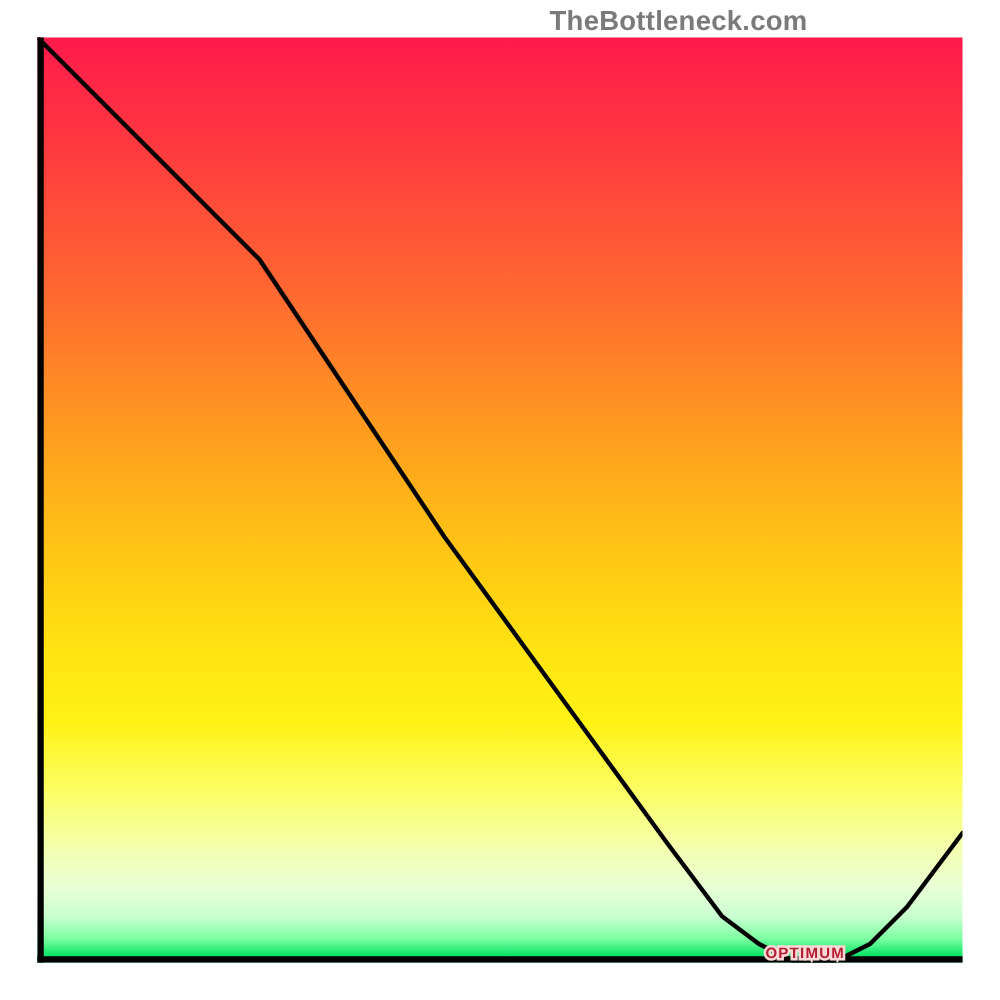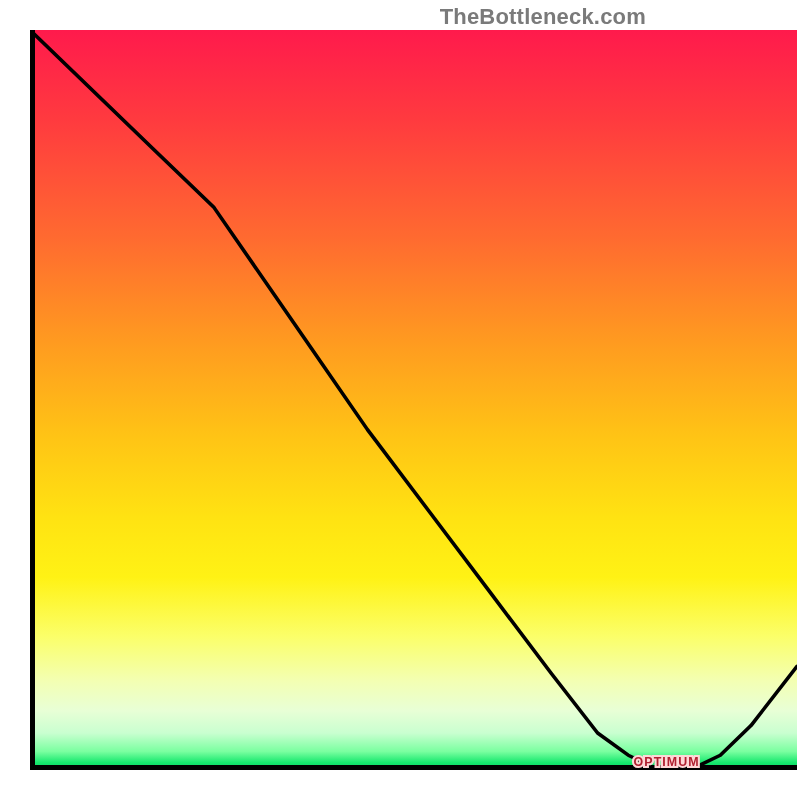--- a/index.html
+++ b/index.html
@@ -25,21 +25,20 @@
     color: #7a7a7a;
     letter-spacing: 0.2px;
     user-select: none;
   }
   .plot-area {
     position: absolute;
     left: 30px;
     top: 30px;
     width: 740px;
     height: 740px;
-    padding-left: 27px;
   }
   .gradient-bg {
     position: absolute;
     left: 0;
     top: 0;
     width: 100%;
     height: 100%;
     background: linear-gradient(
       to bottom,
       #ff1a4c 0%,

